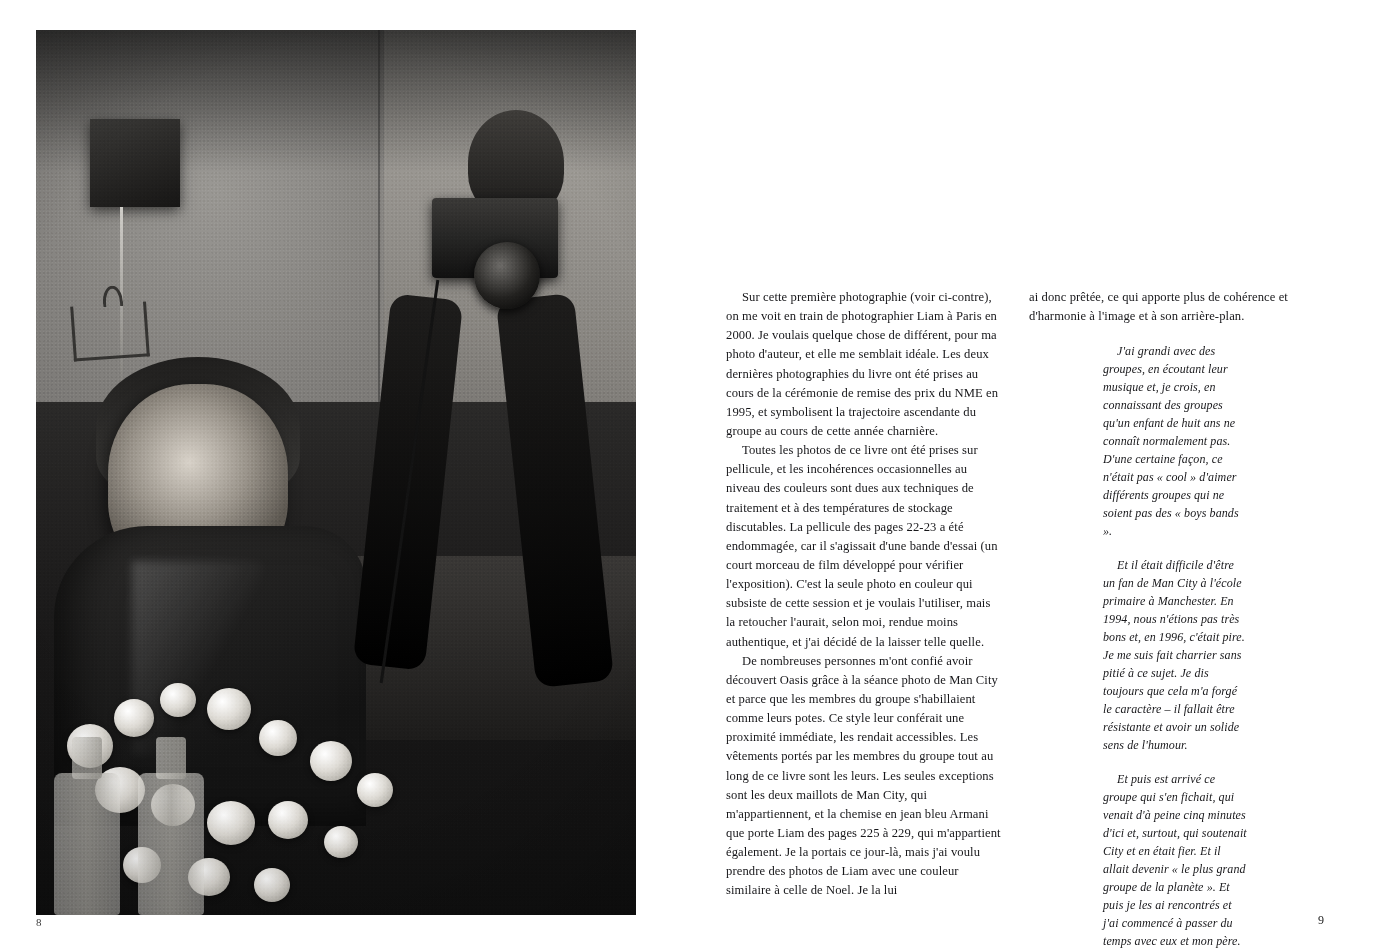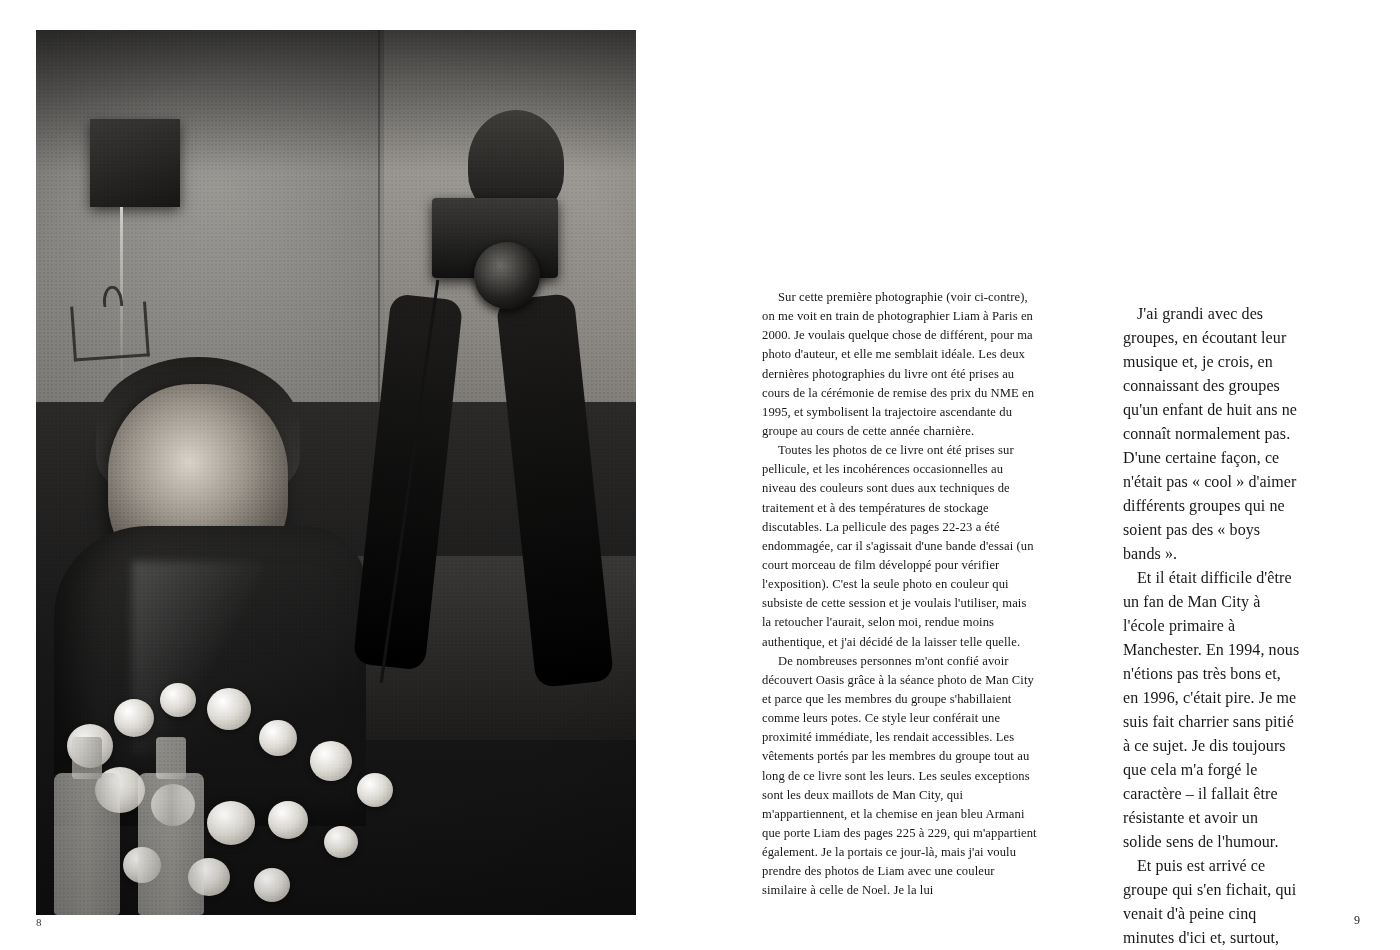--- a/index.html
+++ b/index.html
@@ -271,21 +271,21 @@
     left: 36px;
     bottom: 22px;
     font-size: 11px;
     color: #3a3a3a;
     font-family: "Liberation Serif", serif;
   }
 
   
   .page-right {
     position: absolute;
-    left: 700px;
+    left: 664px;
     top: 0;
     width: 700px;
     height: 950px;
   }
   .columns {
     position: absolute;
     left: 62px;
     top: 288px;
     width: 578px;
     display: flex;
@@ -303,24 +303,25 @@
     color: #17171a;
     letter-spacing: .1px;
   }
   .col p.no-indent { text-indent: 0; }
   .col p + p { margin-top: 0; }
   .quote {
     margin-top: 14px;
     padding-left: 18px;
   }
   .quote p {
-    font-size: 16px;
+    font-style: italic;
+    font-size: 12px;
     line-height: 1.5;
     text-indent: 14px;
-    margin: 0;
+    margin: 16px;
   }
   .folio-right {
     position: absolute;
     right: 40px;
     bottom: 22px;
     font-size: 12px;
     color: #222;
   }
 </style>
 </head>
@@ -381,20 +382,21 @@
   <div class="page-right">
     <div class="columns">
 
       <div class="col">
         <p>Sur cette première photographie (voir ci-contre), on me voit en train de photographier Liam à Paris en 2000. Je voulais quelque chose de différent, pour ma photo d'auteur, et elle me semblait idéale. Les deux dernières photographies du livre ont été prises au cours de la cérémonie de remise des prix du NME en 1995, et symbolisent la trajectoire ascendante du groupe au cours de cette année charnière.</p>
         <p>Toutes les photos de ce livre ont été prises sur pellicule, et les incohérences occasionnelles au niveau des couleurs sont dues aux techniques de traitement et à des températures de stockage discutables. La pellicule des pages 22-23 a été endommagée, car il s'agissait d'une bande d'essai (un court morceau de film développé pour vérifier l'exposition). C'est la seule photo en couleur qui subsiste de cette session et je voulais l'utiliser, mais la retoucher l'aurait, selon moi, rendue moins authentique, et j'ai décidé de la laisser telle quelle.</p>
         <p>De nombreuses personnes m'ont confié avoir découvert Oasis grâce à la séance photo de Man City et parce que les membres du groupe s'habillaient comme leurs potes. Ce style leur conférait une proximité immédiate, les rendait accessibles. Les vêtements portés par les membres du groupe tout au long de ce livre sont les leurs. Les seules exceptions sont les deux maillots de Man City, qui m'appartiennent, et la chemise en jean bleu Armani que porte Liam des pages 225 à 229, qui m'appartient également. Je la portais ce jour-là, mais j'ai voulu prendre des photos de Liam avec une couleur similaire à celle de Noel. Je la lui</p>
       </div>
 
       <div class="col">
+        <p class="no-indent">ai donc prêtée, ce qui apporte plus de cohérence et d'harmonie à l'image et à son arrière-plan.</p>
 
         <blockquote class="quote">
           <p>J'ai grandi avec des groupes, en écoutant leur musique et, je crois, en connaissant des groupes qu'un enfant de huit ans ne connaît normalement pas. D'une certaine façon, ce n'était pas « cool » d'aimer différents groupes qui ne soient pas des « boys bands ».</p>
           <p>Et il était difficile d'être un fan de Man City à l'école primaire à Manchester. En 1994, nous n'étions pas très bons et, en 1996, c'était pire. Je me suis fait charrier sans pitié à ce sujet. Je dis toujours que cela m'a forgé le caractère – il fallait être résistante et avoir un solide sens de l'humour.</p>
           <p>Et puis est arrivé ce groupe qui s'en fichait, qui venait d'à peine cinq minutes d'ici et, surtout, qui soutenait City et en était fier. Et il allait devenir « le plus grand groupe de la planète ». Et puis je les ai rencontrés et j'ai commencé à passer du temps avec eux et mon père. Ils m'ont fait me sentir cool, ils m'ont fait comprendre que c'était normal d'être différente et d'en avoir rien à foutre. Le concert d'Oasis à Maine Road a été un rêve devenu réalité, et tout le monde voulait y assister.</p>
 
         </blockquote>
 
       </div>
 

